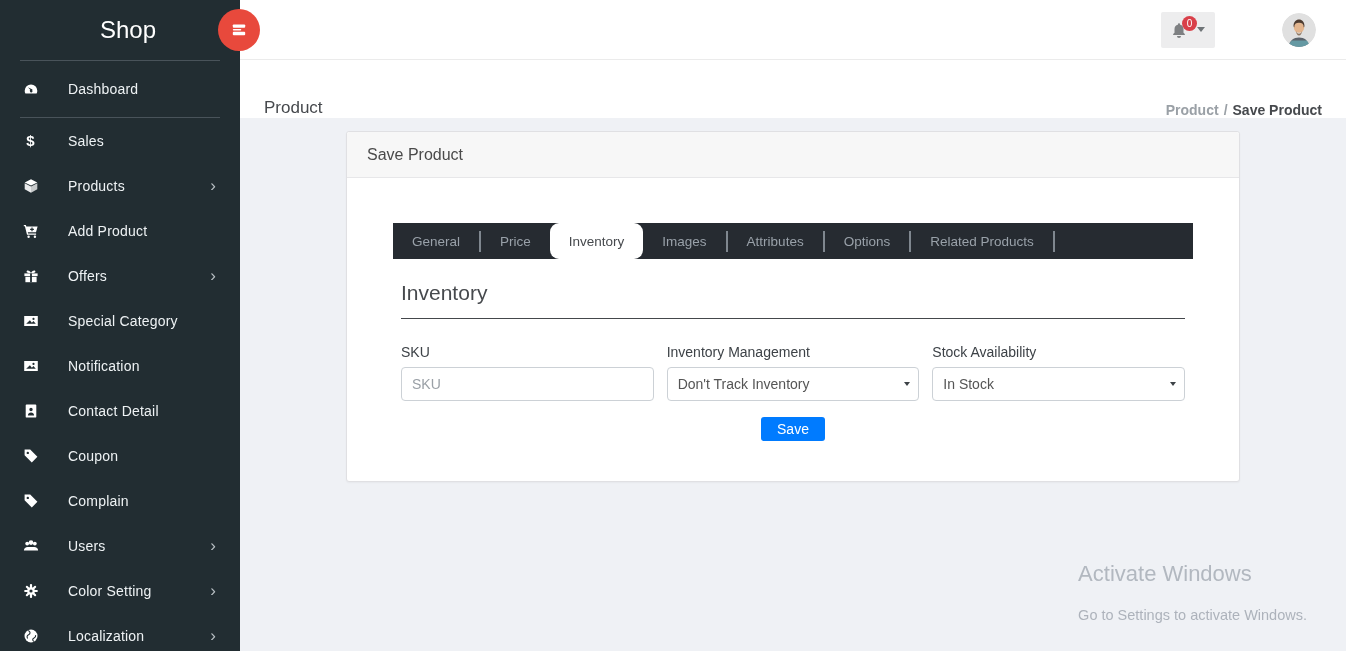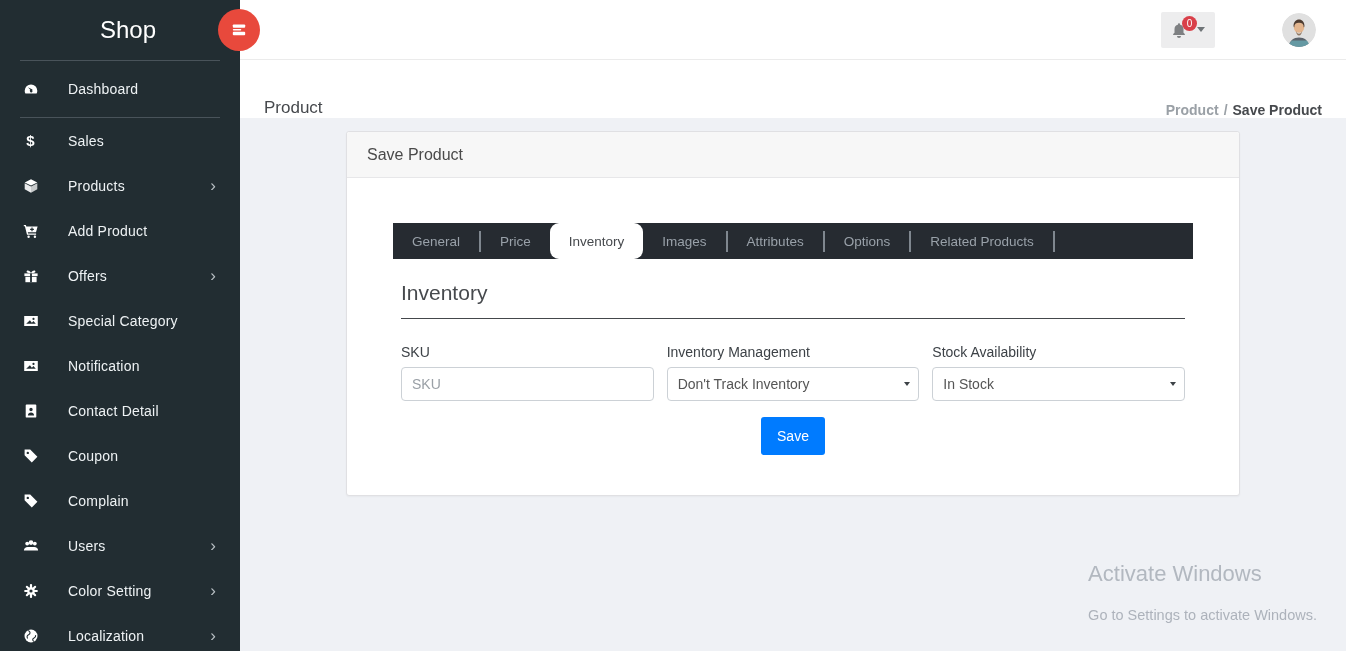--- a/index.html
+++ b/index.html
@@ -73,24 +73,24 @@
         color:#555;padding:0 10px;box-sizing:border-box;background:#fff;outline:none;
         font-family:"Liberation Sans",sans-serif;}
   .control::placeholder{color:#9aa0a6;}
   .select-wrap{position:relative;}
   select.control{appearance:none;-webkit-appearance:none;-moz-appearance:none;padding-right:24px;}
   .sel-caret{position:absolute;right:9px;top:15px;width:0;height:0;border:3.5px solid transparent;
         border-top:4.5px solid #3d4247;pointer-events:none;}
 
   .save-row{text-align:center;margin-top:16px;}
   .save-btn{background:#007bff;color:#ffffff;border:none;border-radius:3px;font-size:14px;
-        padding:11px 16px;cursor:pointer;font-family:"Liberation Sans",sans-serif;}
+        padding:4px 16px;cursor:pointer;font-family:"Liberation Sans",sans-serif;}
 
   
-  .watermark{position:absolute;right:29px;bottom:28px;text-align:left;pointer-events:none;}
+  .watermark{position:absolute;right:39px;bottom:28px;text-align:left;pointer-events:none;}
   .wm1{font-size:22px;color:rgba(128,136,148,.55);}
   .wm2{font-size:14.5px;color:rgba(128,136,148,.6);margin-top:20px;}
 </style>
 </head>
 <body>
 
 <div class="layout">
 
   <aside class="sidebar">
     <div class="brand">Shop</div>

